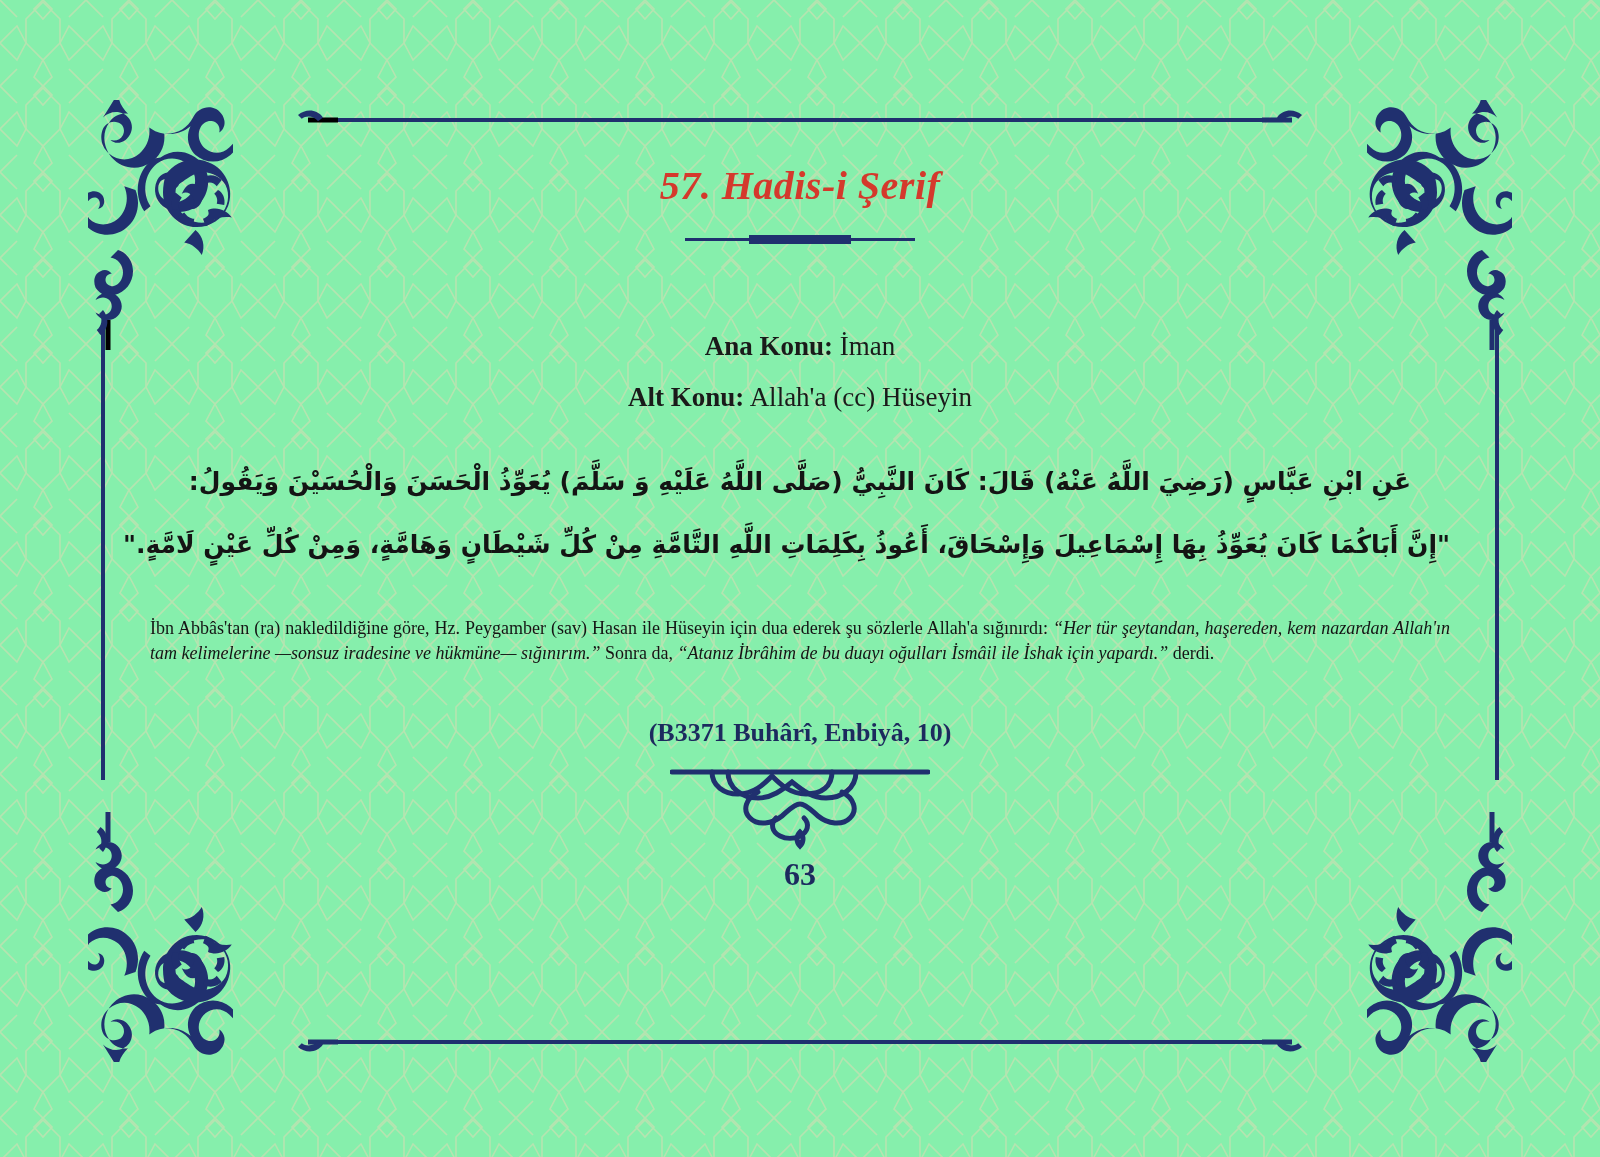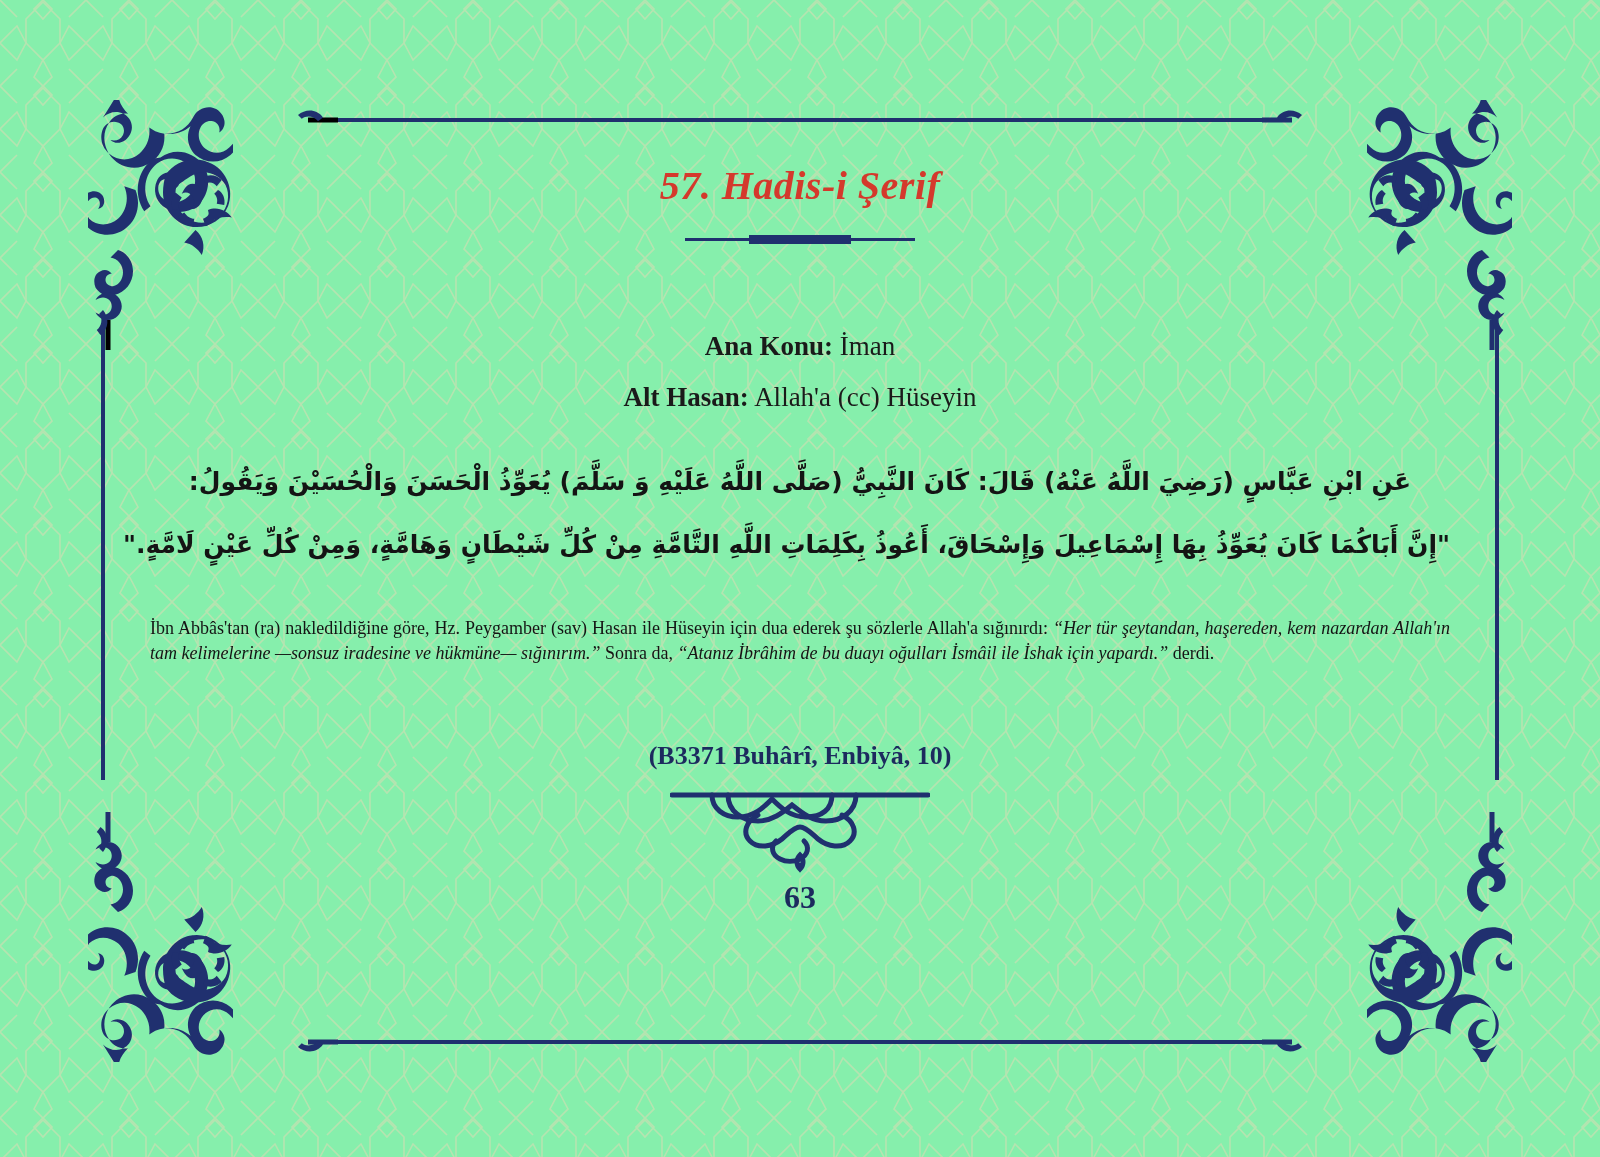--- a/index.html
+++ b/index.html
@@ -128,21 +128,21 @@
     line-height: 1.42;
     color: #141414;
     text-align: justify;
     text-justify: inter-word;
     hyphens: manual;
   }
   #translation .quote { font-style: italic; }
 
   
   #citation {
-    margin-top: 74px;
+    margin-top: 51px;
     text-align: center;
     font-weight: bold;
     font-size: 26px;
     color: #1c2a5e;
   }
 
   
   #flourish {
     margin: 14px auto 0;
     width: 260px;
@@ -313,21 +313,21 @@
         <div class="thick"></div>
       </div>
     </div>
 
     <div id="subjects">
       <div class="subject-line">
         <span class="subject-label">Ana Konu:</span>
         <span>İman</span>
       </div>
       <div class="subject-line">
-        <span class="subject-label">Alt Hasan:</span>
+        <span class="subject-label">Alt Konu:</span>
         <span>Allah'a (cc) Hüseyin</span>
       </div>
     </div>
 
     <div id="arabic-block">
       <div class="arabic-line">عَنِ ابْنِ عَبَّاسٍ (رَضِيَ اللَّهُ عَنْهُ) قَالَ: كَانَ النَّبِيُّ (صَلَّى اللَّهُ عَلَيْهِ وَ سَلَّمَ) يُعَوِّذُ الْحَسَنَ وَالْحُسَيْنَ وَيَقُولُ:</div>
       <div class="arabic-line">"إِنَّ أَبَاكُمَا كَانَ يُعَوِّذُ بِهَا إِسْمَاعِيلَ وَإِسْحَاقَ، أَعُوذُ بِكَلِمَاتِ اللَّهِ التَّامَّةِ مِنْ كُلِّ شَيْطَانٍ وَهَامَّةٍ، وَمِنْ كُلِّ عَيْنٍ لَامَّةٍ."</div>
     </div>
 
     <div id="translation">

